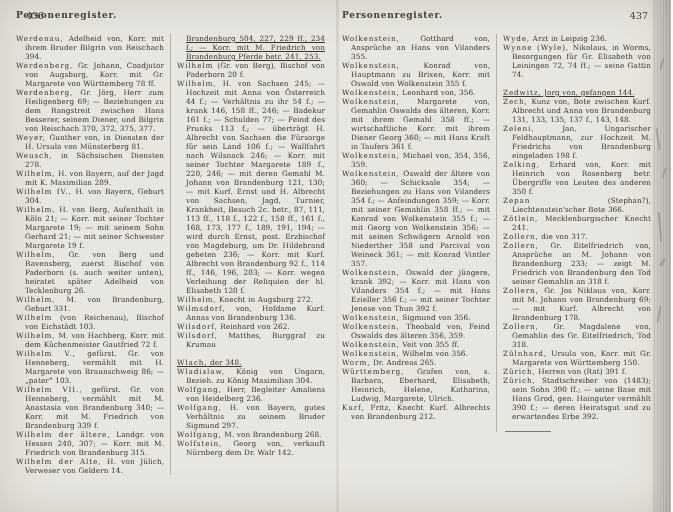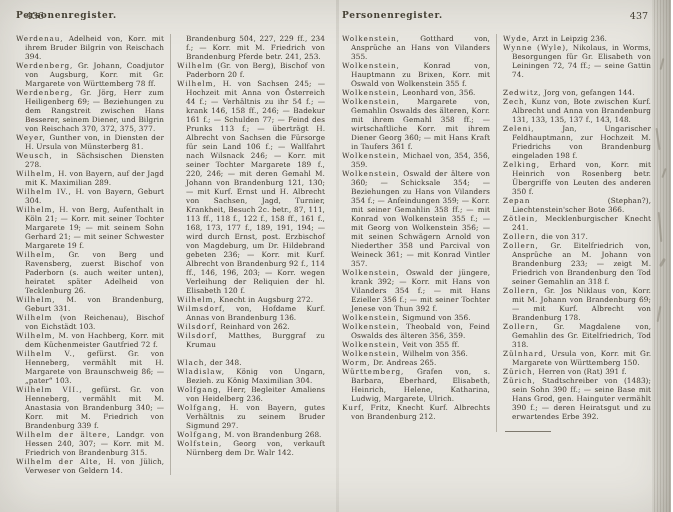--- a/index.html
+++ b/index.html
@@ -26,22 +26,22 @@
   .page-right .page-number { right:6px; }
   .cols { display:flex; align-items:stretch; }
   .col  { width:148px; }
   .divider { width:1px; background:#b5b1a7; margin:0 6px; }
   .entry {
     margin:0; font-size:7.3px; line-height:9px; text-align:justify;
     padding-left:9px; text-indent:-9px;
     letter-spacing:0.05px; word-spacing:0.2px;
     color:#3b352b;
   }
-  .entry.cont { text-indent:0; }
-  .entry.gap  { margin-top:9px; }
+  .entry.cont { text-indent:0;text-decoration:underline; }
+  .entry.gap  { margin-top:9px;text-decoration:underline; }
   .head { letter-spacing:0.85px; }
   .end-rule { width:46px; height:1px; background:#7d786d; margin:10px 0 0 2px; }
   .gutter {
     position:absolute; left:336px; top:0; width:3px; height:512px;
     background:linear-gradient(180deg, rgba(100,95,82,0.14), rgba(100,95,82,0.04) 60%, rgba(100,95,82,0.10));
   }
   .edge {
     position:absolute; right:0; top:0; width:19px; height:512px;
     background:
       linear-gradient(90deg, rgba(0,0,0,0) 0, rgba(115,110,98,0.10) 35%, rgba(115,110,98,0.28) 100%),

